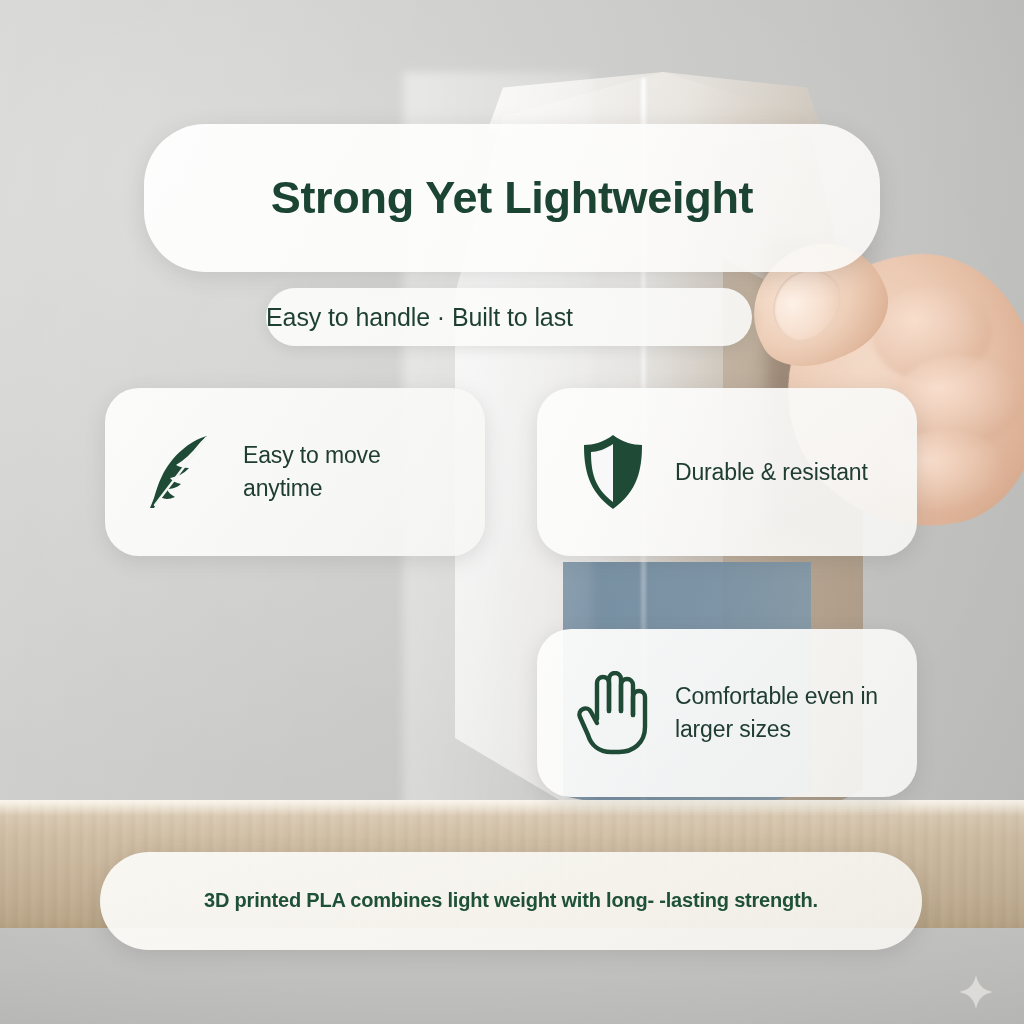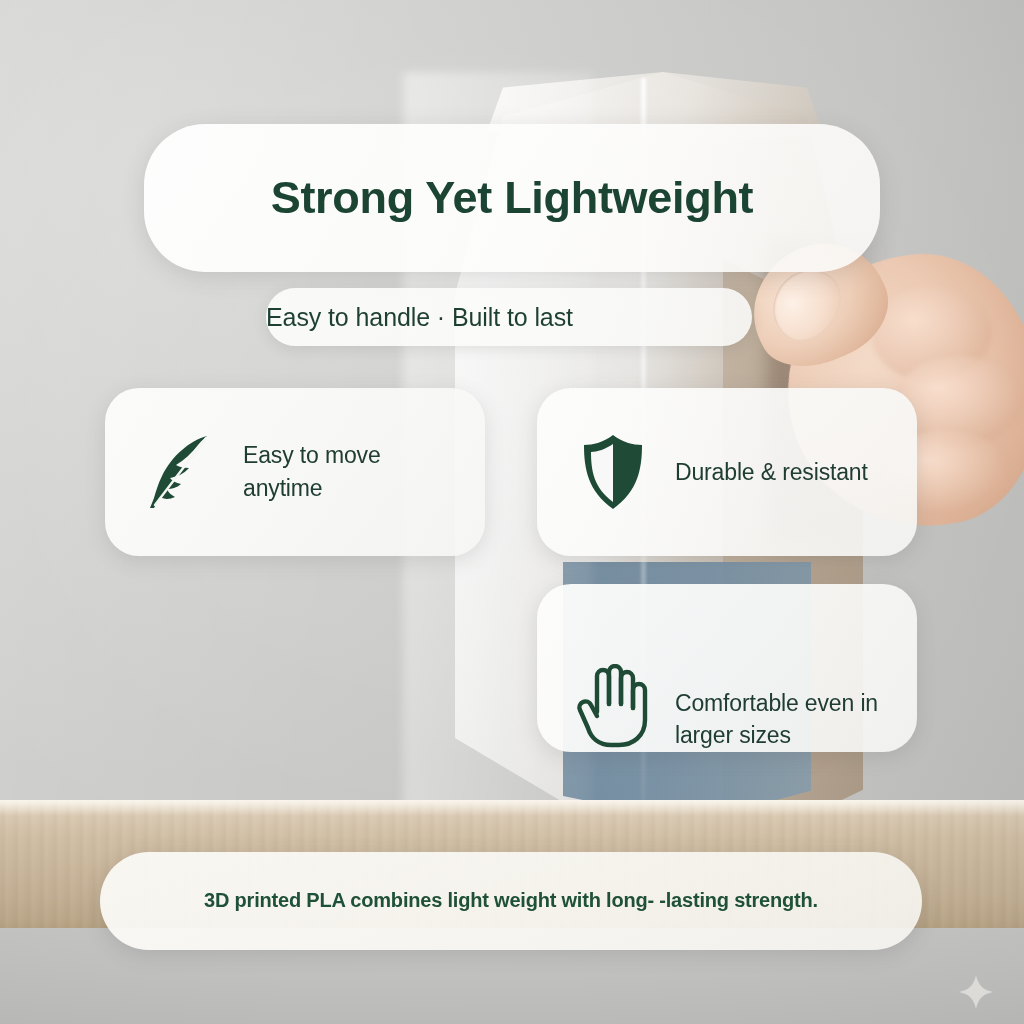--- a/index.html
+++ b/index.html
@@ -169,21 +169,21 @@
   .card {
     position:absolute; width:380px; height:168px;
     border-radius:34px;
     background:linear-gradient(125deg, rgba(253,253,252,0.95) 0%, rgba(250,250,249,0.93) 52%, rgba(246,246,244,0.90) 100%);
     box-shadow:0 5px 20px rgba(80,80,78,0.15);
     display:flex; align-items:center; padding:0 22px 0 30px;
   }
   .card.c1 { left:105px; top:388px; }
   .card.c2 { left:537px; top:388px; }
   .card.c3 { left:105px; top:616px; }
-  .card.c4 { left:537px; top:584px;align-items:flex-end; }
+  .card.c4 { left:537px; top:629px; }
 
   .card-icon {
     width:92px; height:92px; flex:0 0 92px;
     display:flex; align-items:center; justify-content:center;
   }
   .card-icon svg { display:block; }
   .card-text {
     font-size:23px; line-height:1.42; color:#203d34;
     letter-spacing:-0.15px; margin-left:16px;
   }

